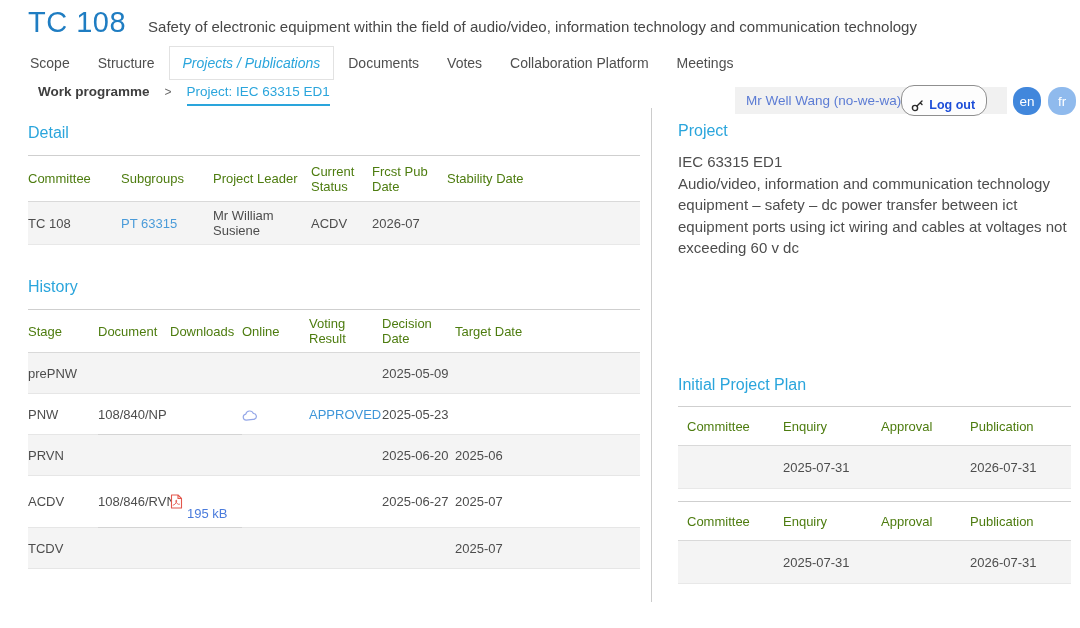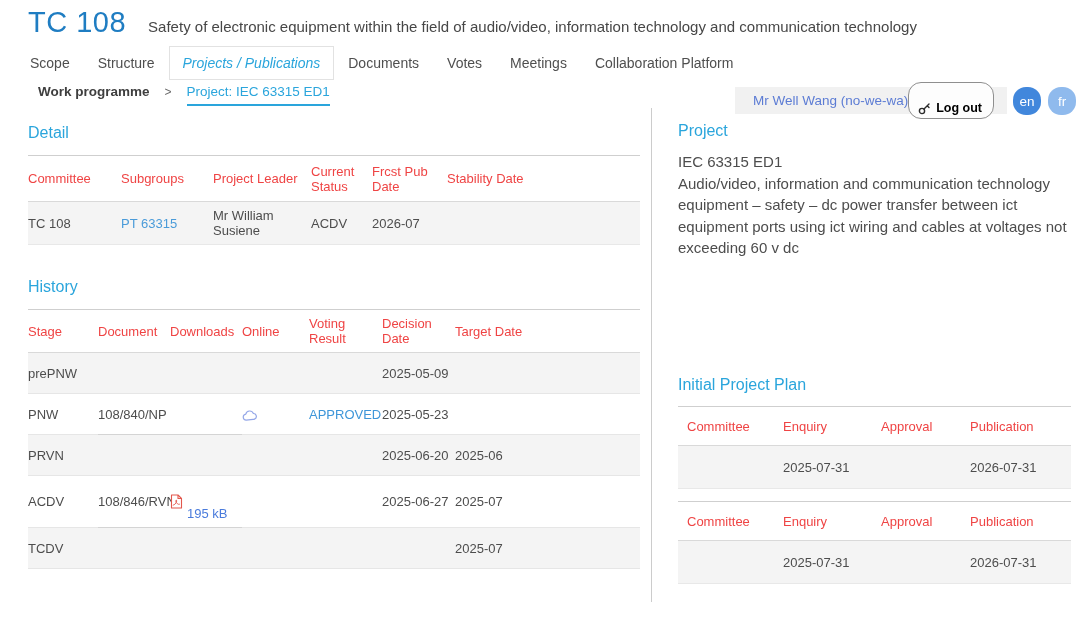--- a/index.html
+++ b/index.html
@@ -20,36 +20,36 @@
   .tab.active { color:#2aa5dc; border:1px solid #e2e2e2; background:#fff;font-style:italic; }
 
   
   .breadcrumb { position:absolute; left:38px; top:84px; display:flex; align-items:baseline; gap:15px; font-size:13.5px; }
   .crumb-root { color:#3e3e3e; font-weight:700; }
   .crumb-sep { color:#6b6b6b; font-size:12px; }
   .crumb-current { color:#2aa5dc; padding-bottom:5px; border-bottom:2px solid #2aa5dc; cursor:pointer; }
 
   
   .userbar { position:absolute; left:735px; top:87px; width:272px; height:27px; background:#f1f1f1;
-             display:flex; align-items:center; justify-content:center; padding:0 6px 0 11px; }
+             display:flex; align-items:center; justify-content:flex-start; padding:0 6px 0 11px; }
   .user-name { color:#5c7cd4; font-size:13.5px; cursor:pointer; white-space:nowrap; }
   .logout-btn { display:inline-flex; align-items:center; gap:5px; background:#fdfdfd; border:1.5px solid #8f8f8f;
-                border-radius:13px; padding:18px 11px 3px 9px; font-size:12.5px; font-weight:700; color:#000000; cursor:pointer; }
+                border-radius:13px; padding:12px 11px 3px 9px; font-size:12.5px; font-weight:700; color:#1d4ed8; cursor:pointer; }
   .lang-btn { position:absolute; top:87px; width:28px; height:28px; border:none; color:#fff; font-size:13.5px;
               display:flex; align-items:center; justify-content:center; cursor:pointer; border-radius:13px; }
   .lang-en { left:1013px; background:#4187dc; }
   .lang-fr { left:1048px; background:#8fbaed; }
 
   
   .section-heading { color:#2aa5dc; font-size:16px; font-weight:400; margin:0; }
 
   
   .left-col { position:absolute; left:28px; top:124px; width:612px; }
   table { border-collapse:collapse; width:100%; table-layout:fixed; font-size:13px; color:#4d4d4d; }
-  th { font-weight:400; color:#ef4444; text-align:left; vertical-align:middle; padding:6px 6px 6px 0; }
+  th { font-weight:400; color:#4d7c0f; text-align:left; vertical-align:middle; padding:6px 6px 6px 0; }
   td { padding:6px 6px 6px 0; vertical-align:middle; }
   .detail-table { margin-top:13px; }
   .detail-table thead tr { border-top:1px solid #cfcfcf; border-bottom:1px solid #d9d9d9; height:46px; }
   .detail-table tbody tr { background:#f4f4f4; height:41px; border-bottom:1px solid #e8e8e8; }
 
   .history-wrap { margin-top:33px; }
   .history-table { margin-top:13px; }
   .history-table thead tr { border-top:1px solid #cfcfcf; border-bottom:1px solid #d9d9d9; height:37px; }
   .history-table tbody tr { height:41px; border-bottom:1px solid #e6e6e6; }
   .history-table tbody tr:nth-child(odd) { background:#f4f4f4; }
@@ -81,22 +81,22 @@
   <span class="committee-title">TC 108</span>
   <span class="committee-subtitle">Safety of electronic equipment within the field of audio/video, information technology and communication technology</span>
 </div>
 
 <div class="tabs">
   <div class="tab">Scope</div>
   <div class="tab">Structure</div>
   <div class="tab active">Projects / Publications</div>
   <div class="tab">Documents</div>
   <div class="tab">Votes</div>
+  <div class="tab">Collaboration Platform</div>
   <div class="tab">Meetings</div>
-  <div class="tab">Collaboration Platform</div>
 </div>
 
 <div class="breadcrumb">
   <span class="crumb-root">Work programme</span>
   <span class="crumb-sep">&gt;</span>
   <span class="crumb-current">Project: IEC 63315 ED1</span>
 </div>
 
 <div class="userbar">
   <span class="user-name">Mr Well Wang (no-we-wa)</span>

